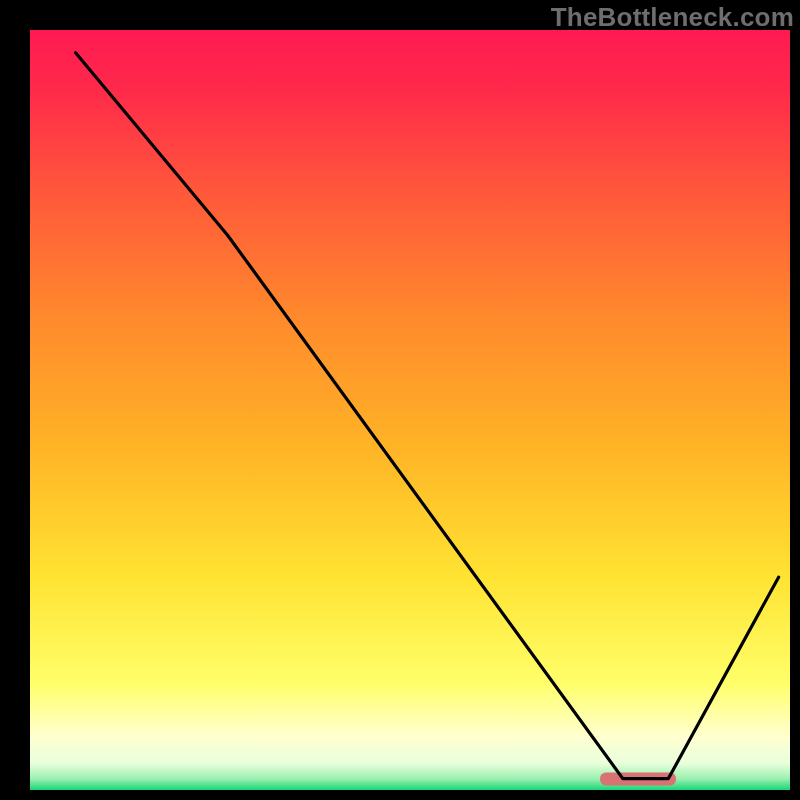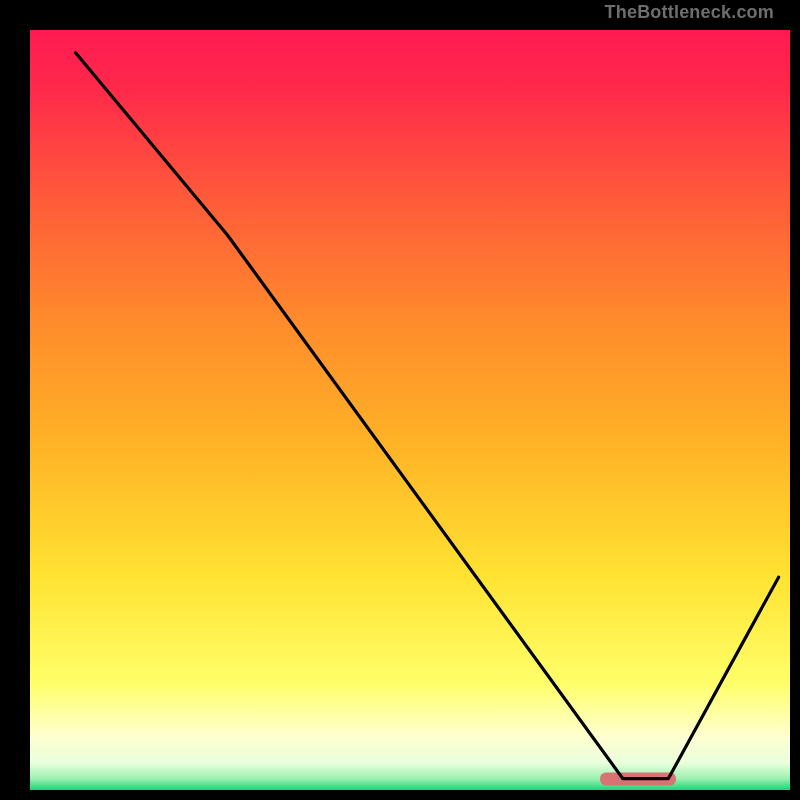--- a/index.html
+++ b/index.html
@@ -13,23 +13,23 @@
   .canvas {
     position: absolute;
     top: 0;
     left: 0;
     width: 800px;
     height: 800px;
   }
   .watermark {
     position: absolute;
     top: 2px;
-    right: 26px;
+    right: 6px;
     font-family: Arial, Helvetica, sans-serif;
-    font-size: 18px;
+    font-size: 26px;
     font-weight: bold;
     color: #6e6e6e;
     letter-spacing: 0.2px;
   }
 </style>
 </head>
 <body>
 
 <svg class="canvas" viewBox="0 0 800 800">
   <defs>

